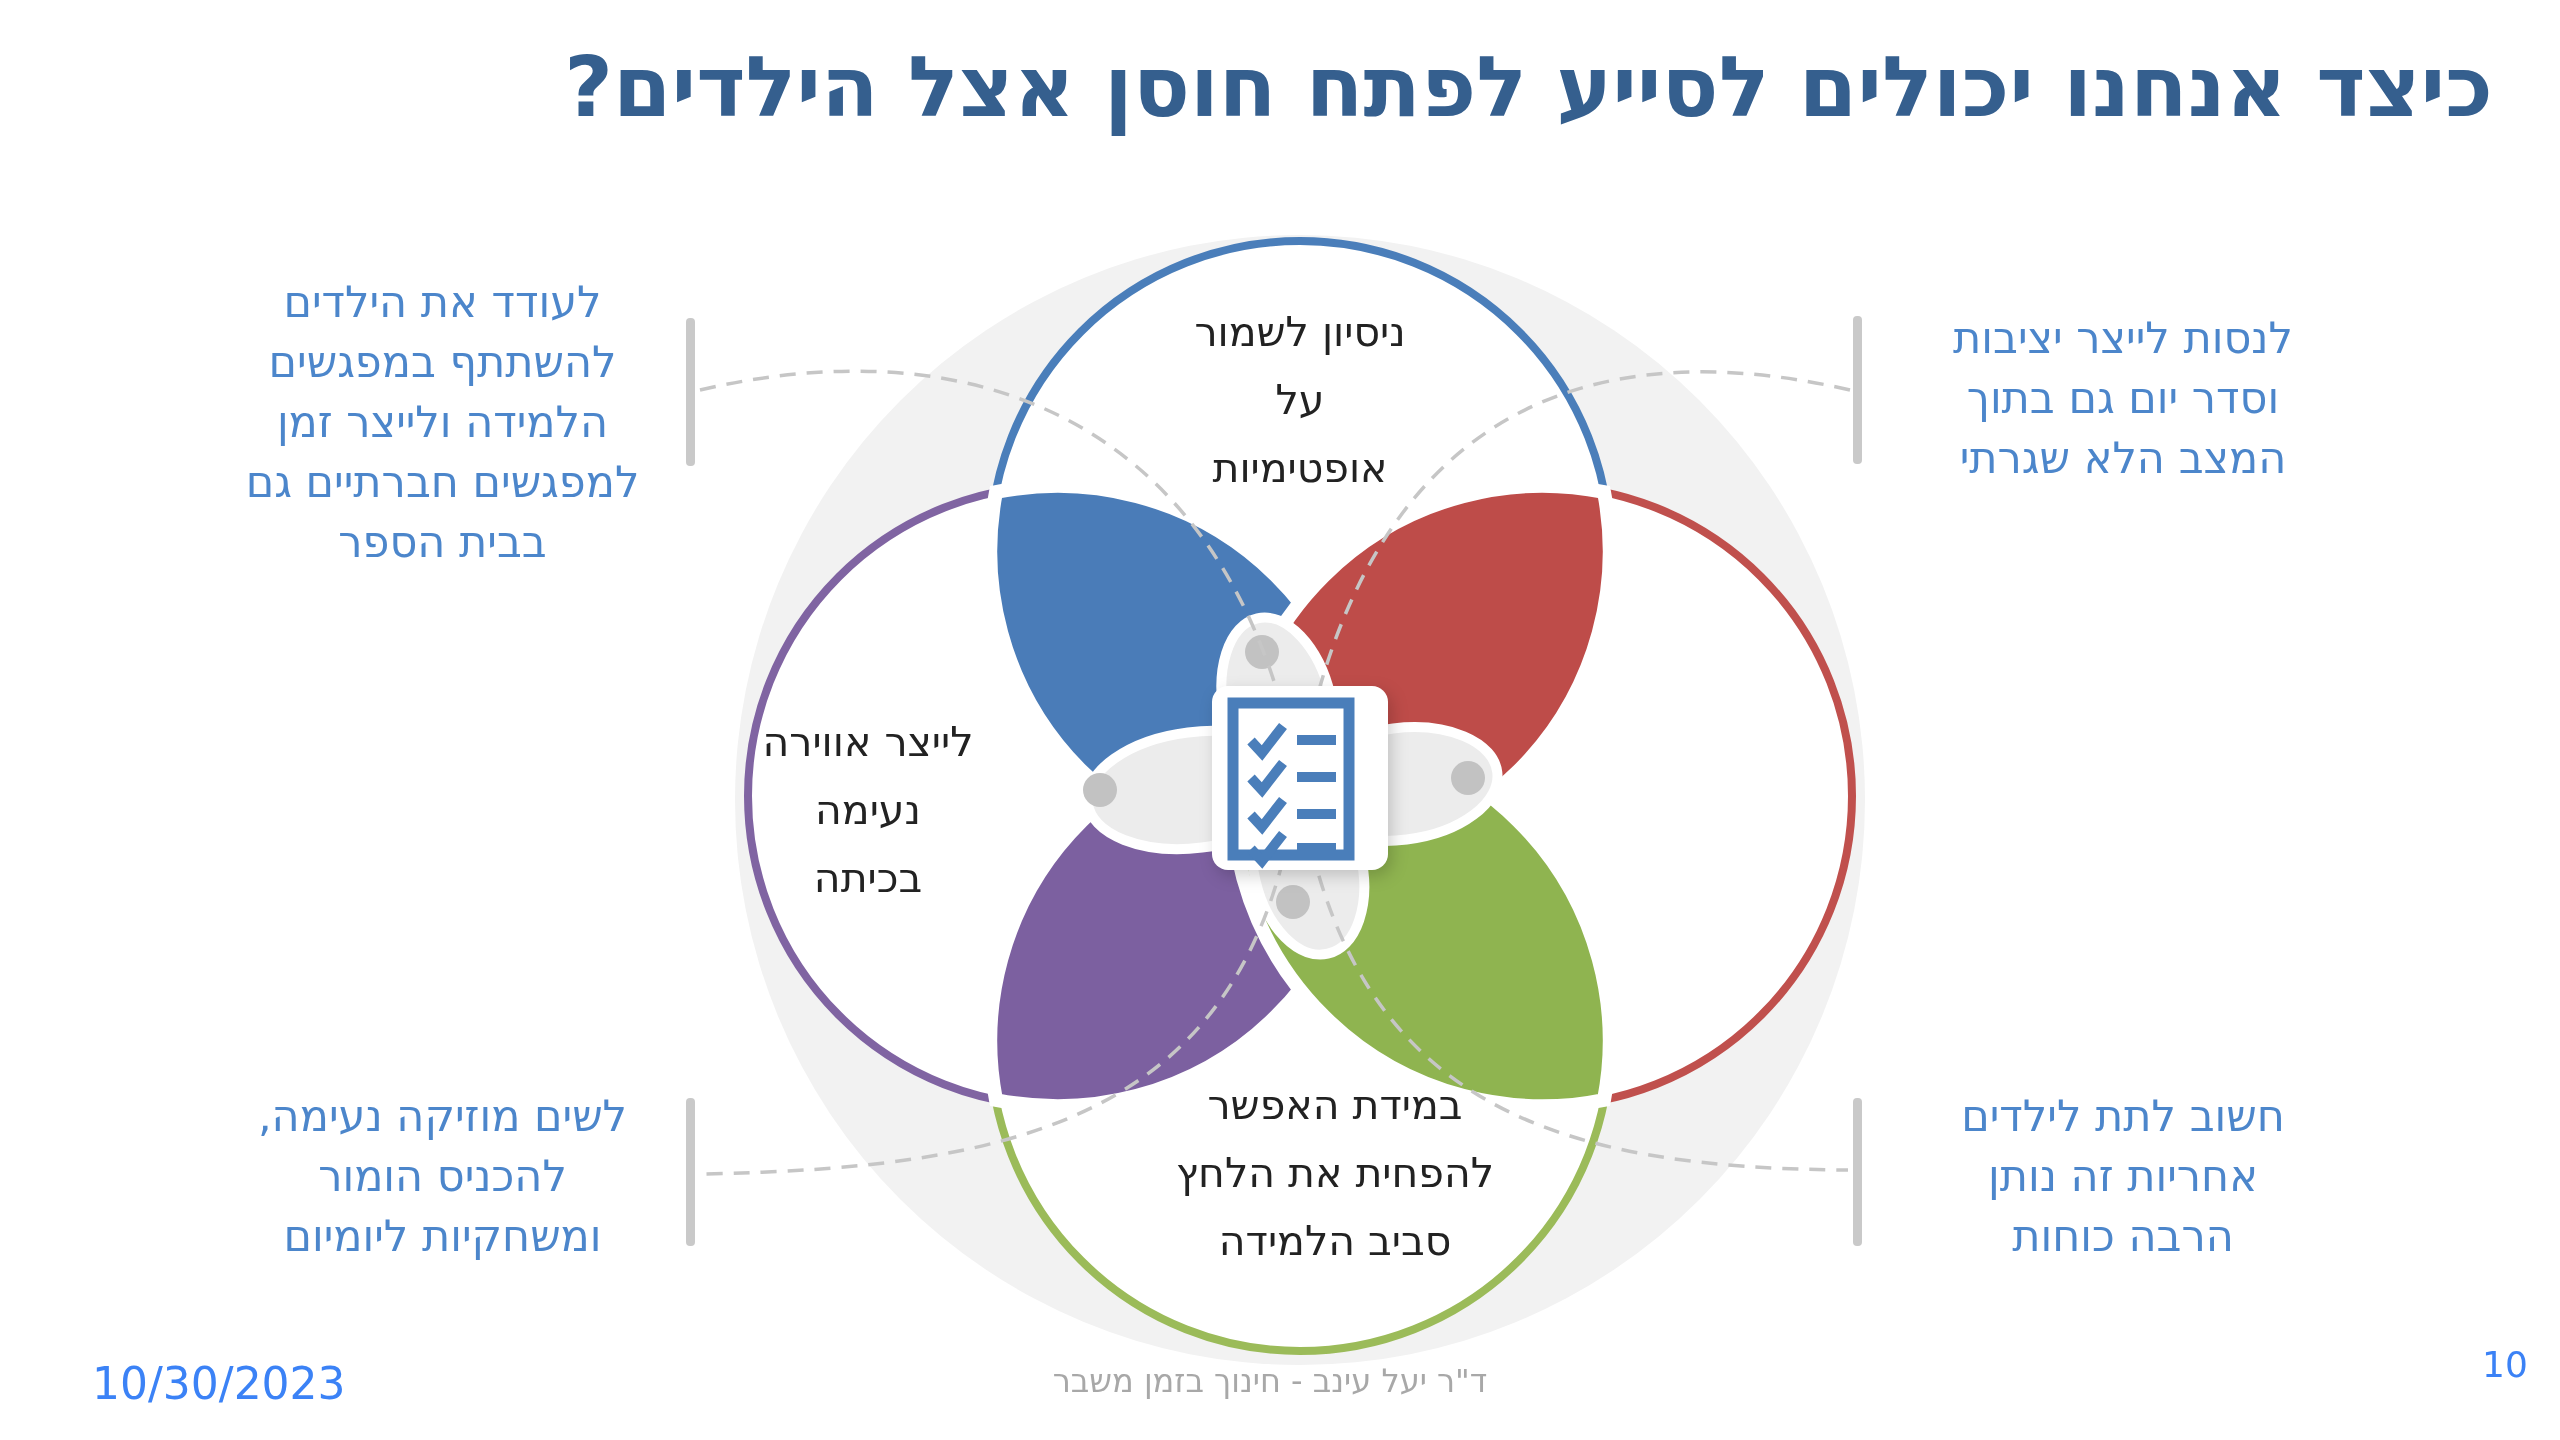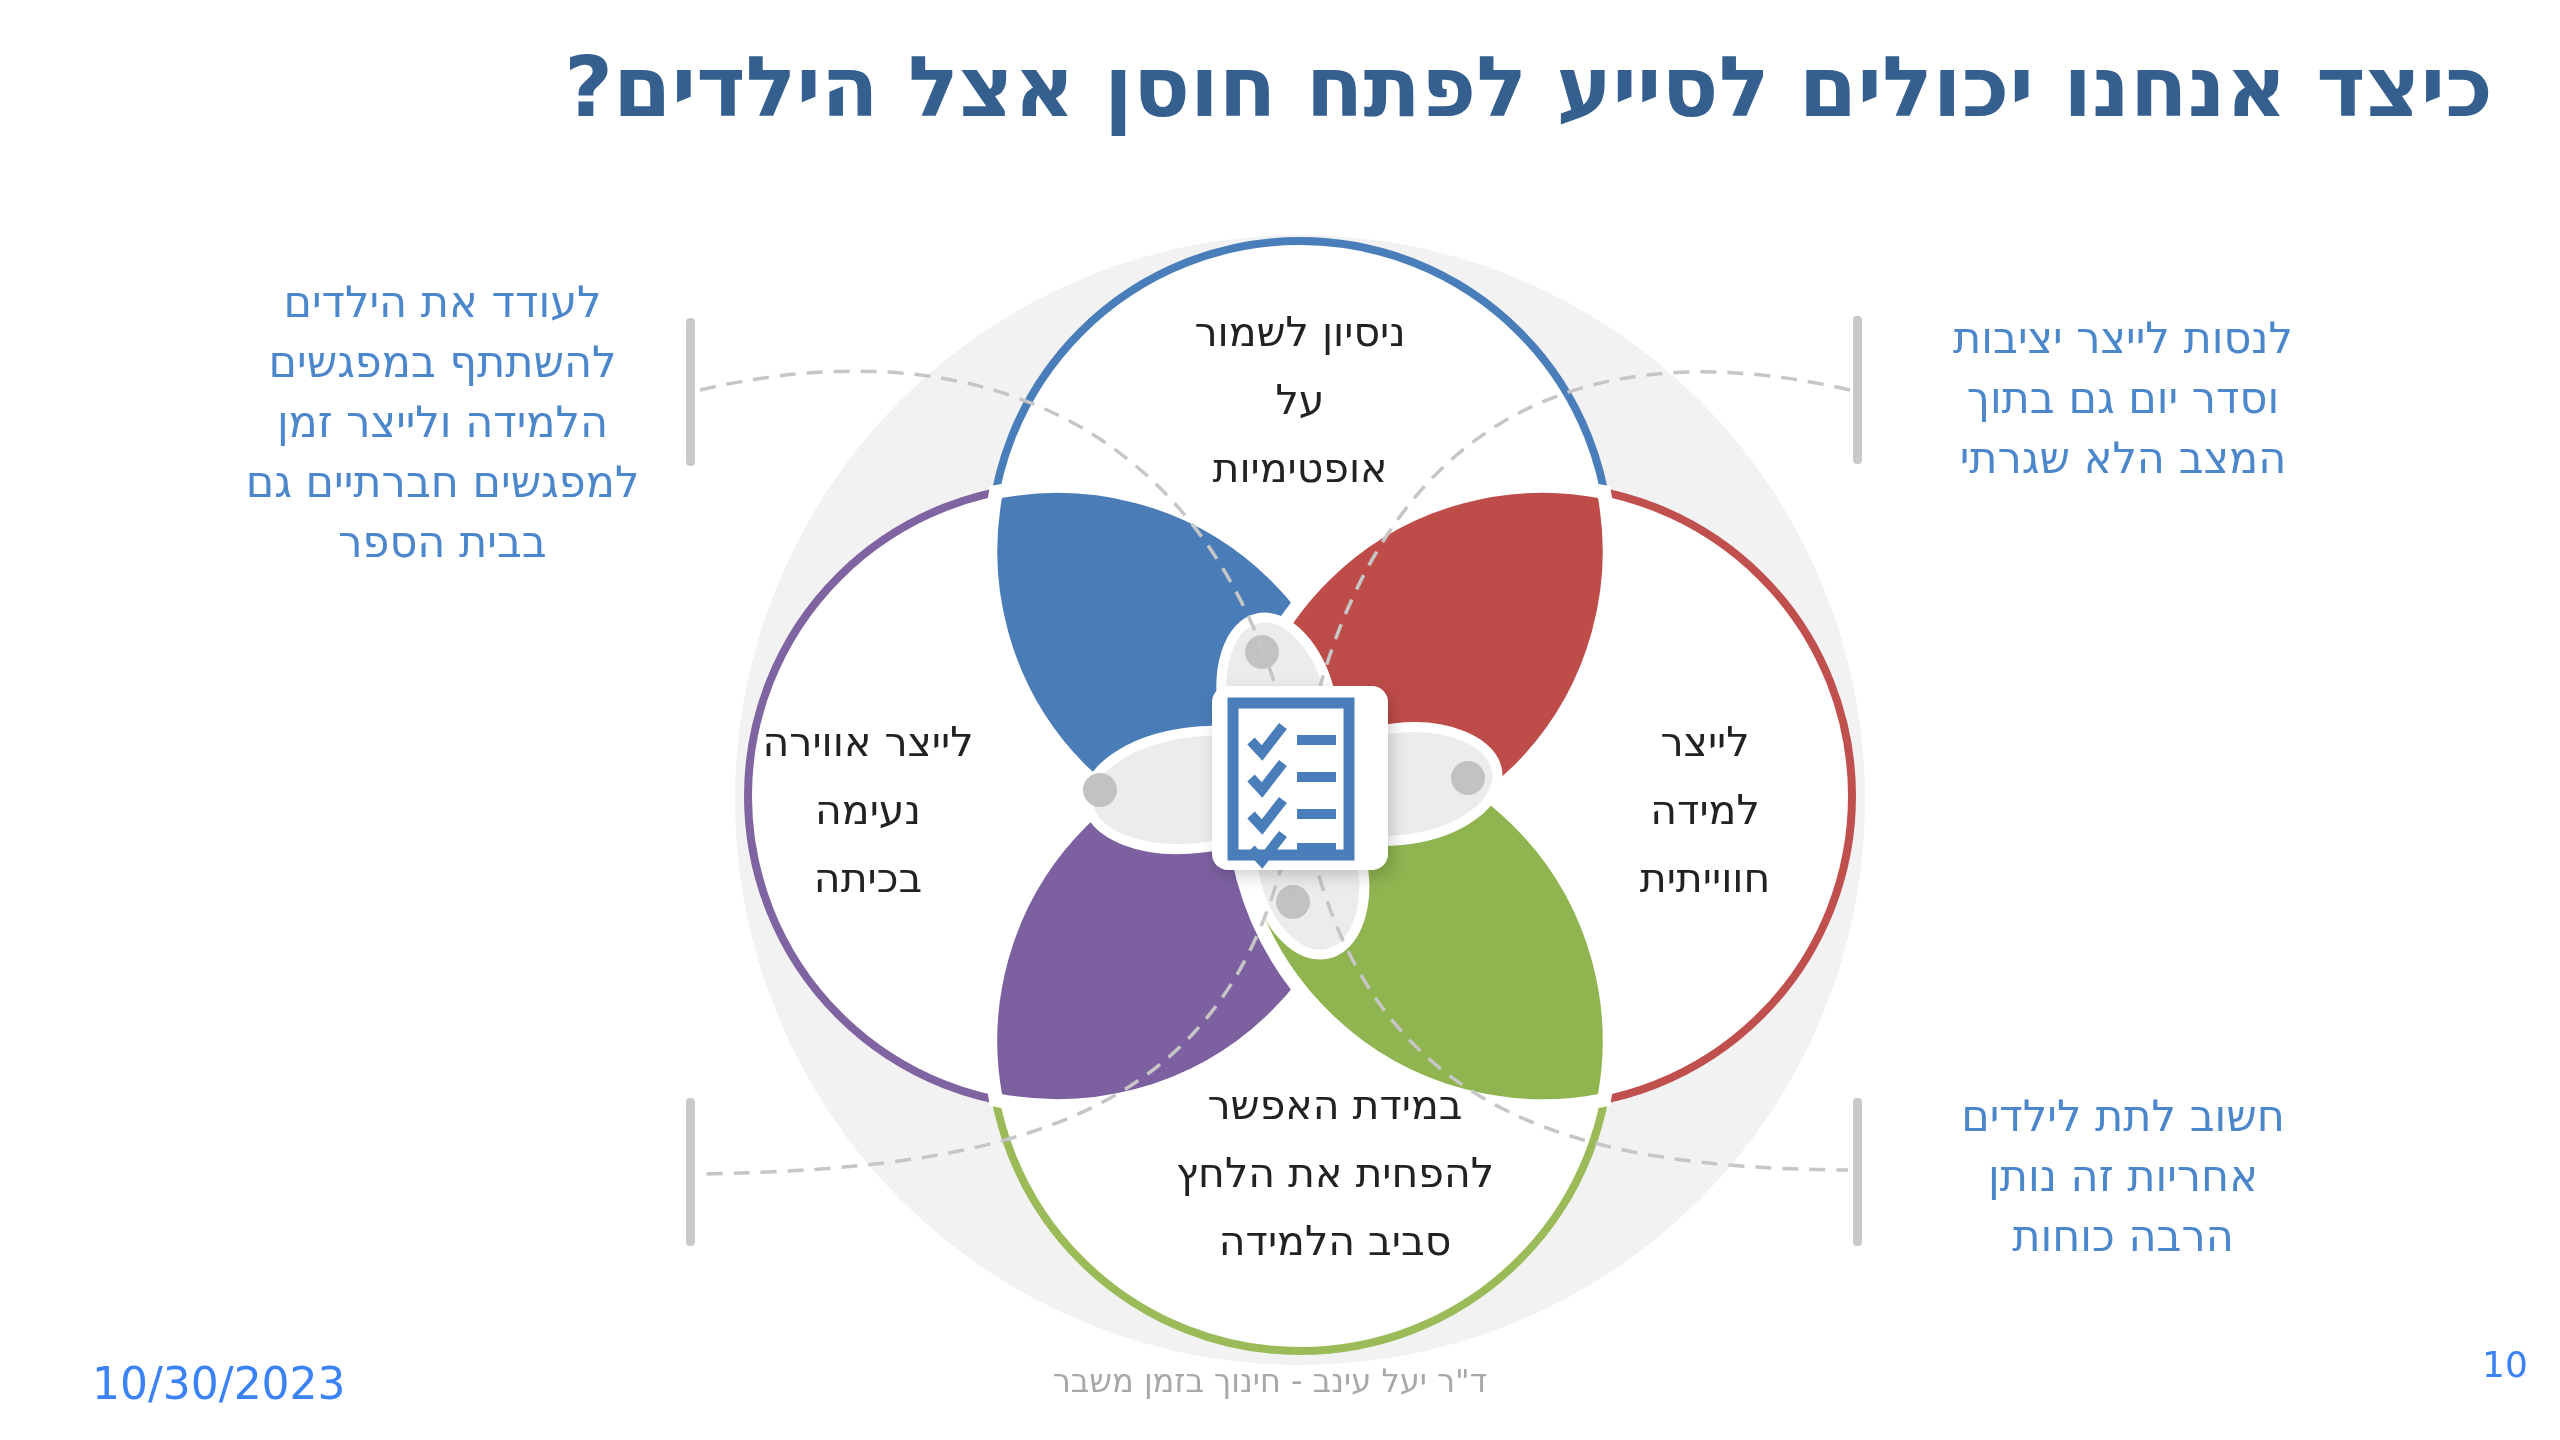--- a/index.html
+++ b/index.html
@@ -84,30 +84,30 @@
   <div class="abs title">כיצד אנחנו יכולים לסייע לפתח חוסן אצל הילדים?</div>
 
   <div class="abs callout c-tl">לעודד את הילדים
 להשתתף במפגשים
 הלמידה ולייצר זמן
 למפגשים חברתיים גם
 בבית הספר</div>
   <div class="abs callout c-tr">לנסות לייצר יציבות
 וסדר יום גם בתוך
 המצב הלא שגרתי</div>
+  <div class="abs callout c-bl">לשים מוזיקה נעימה,
+להכניס הומור
+ומשחקיות ליומיום</div>
   <div class="abs callout c-br">חשוב לתת לילדים
 אחריות זה נותן
 הרבה כוחות</div>
 
   <div class="abs vlabel v-top">ניסיון לשמור
 על
 אופטימיות</div>
-  <div class="abs vlabel v-right">לייצר
-למידה
-חווייתית</div>
   <div class="abs vlabel v-left">לייצר אווירה
 נעימה
 בכיתה</div>
   <div class="abs vlabel v-bottom">במידת האפשר
 להפחית את הלחץ
 סביב הלמידה</div>
 
   <div class="abs footer-date">10/30/2023</div>
   <div class="abs footer-credit">ד"ר יעל עינב  - חינוך בזמן משבר</div>
   <div class="abs page-num">10</div>

